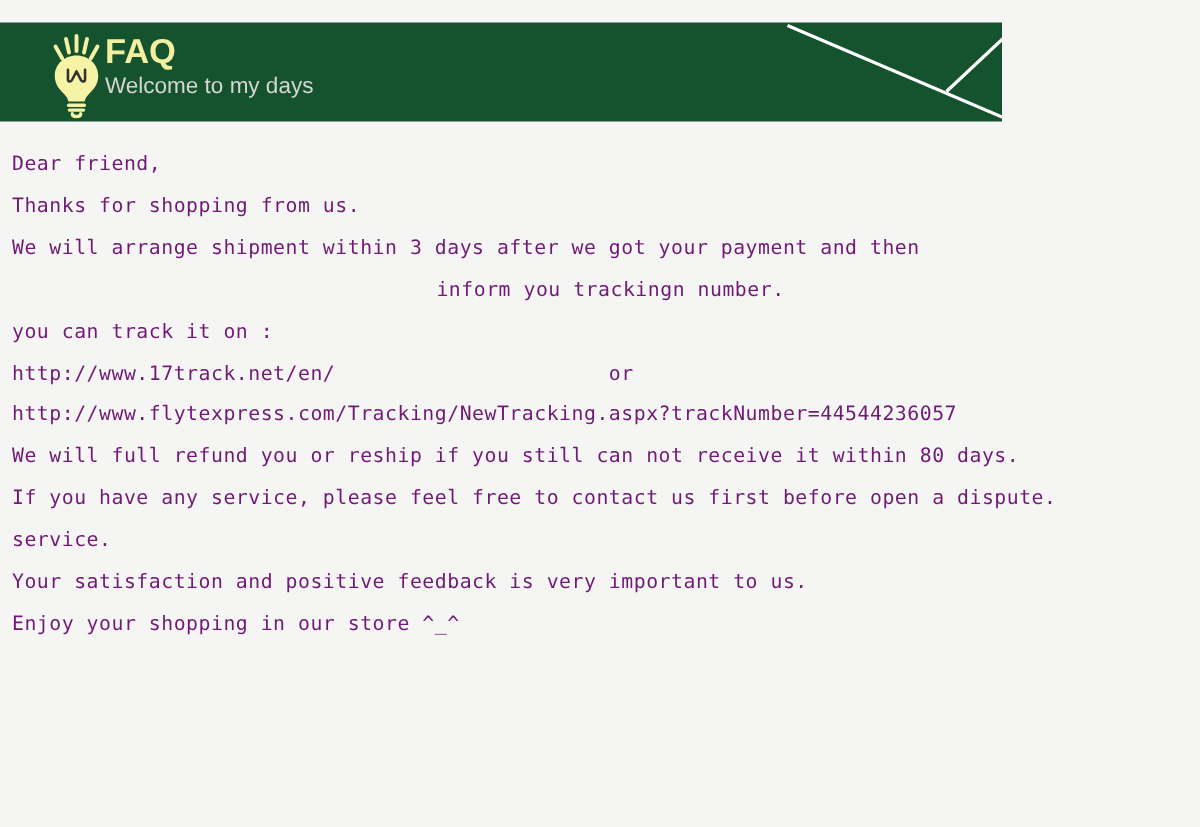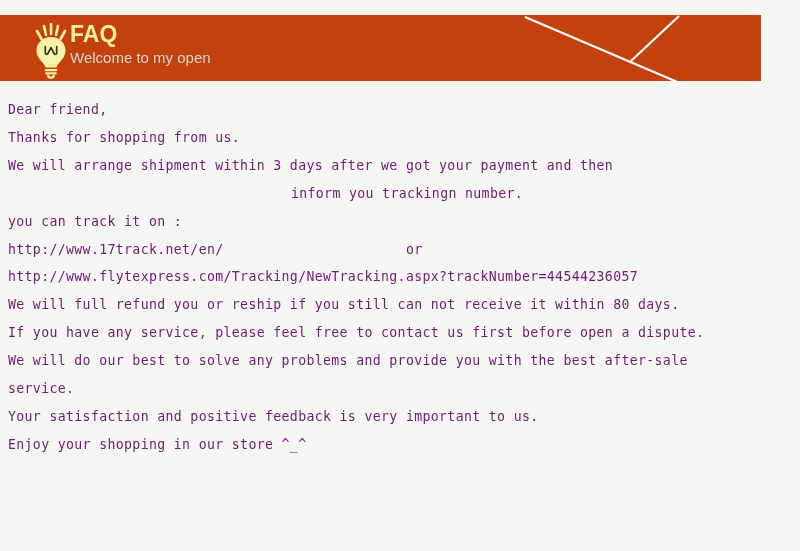--- a/index.html
+++ b/index.html
@@ -19,23 +19,23 @@
     width: 800px;
     height: 551px;
     background: #f5f5f4;
   }
 
   
   #faq-header {
     position: absolute;
     left: 0;
     top: 15px;
-    width: 761px;
+    width: 668px;
     height: 66px;
-    background: #c2410c;
+    background: #14532d;
     overflow: hidden;
   }
 
   #header-deco {
     position: absolute;
     left: 0;
     top: 0;
     width: 800px;
     height: 66px;
     pointer-events: none;
@@ -124,34 +124,33 @@
       </g>
       <g stroke="#f6f2a6" stroke-width="2.3" stroke-linecap="round">
         <line x1="17.8" y1="52.2" x2="28.2" y2="52.2"></line>
         <line x1="18.3" y1="55.4" x2="27.7" y2="55.4"></line>
       </g>
       <path d="M20.2 57.8 C20.2 60.3 25.8 60.3 25.8 57.8" stroke="#f6f2a6" stroke-width="2.3" stroke-linecap="round" fill="none"></path>
     </svg>
 
     <div id="header-text">
       <div id="faq-title">FAQ</div>
-      <div id="faq-subtitle">Welcome to my open</div>
+      <div id="faq-subtitle">Welcome to my days</div>
     </div>
 
   </div>
 
   <div id="faq-body">
       <div class="faq-line">Dear friend,</div>
       <div class="faq-line">Thanks for shopping from us.</div>
       <div class="faq-line">We will arrange shipment within 3 days after we got your payment and then</div>
       <div class="faq-line indent">inform you trackingn number.</div>
       <div class="faq-line">you can track it on :</div>
       <div class="faq-line">http://www.17track.net/en/                      or</div>
       <div class="faq-line">http://www.flytexpress.com/Tracking/NewTracking.aspx?trackNumber=44544236057</div>
       <div class="faq-line">We will full refund you or reship if you still can not receive it within 80 days.</div>
       <div class="faq-line">If you have any service, please feel free to contact us first before open a dispute.</div>
-      <div class="faq-line">We will do our best to solve any problems and provide you with the best after-sale</div>
       <div class="faq-line">service.</div>
       <div class="faq-line">Your satisfaction and positive feedback is very important to us.</div>
       <div class="faq-line">Enjoy your shopping in our store ^_^</div>
     </div>
 
 </div>
 
 </body></html>

